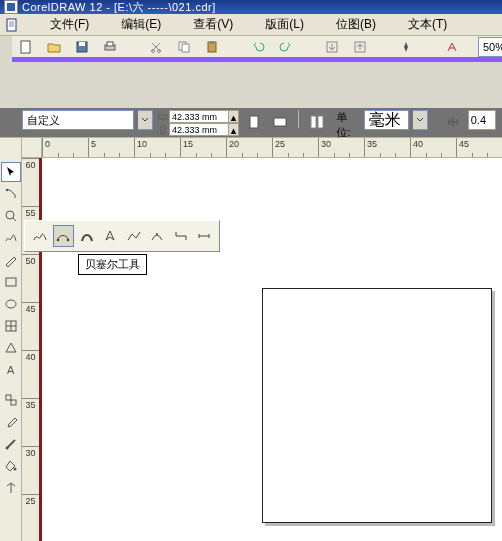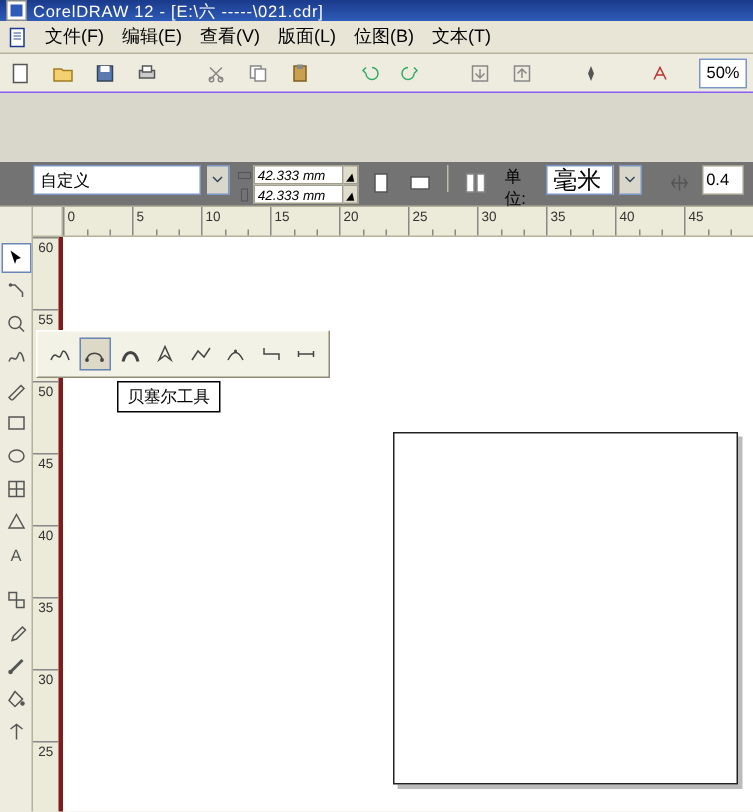--- a/index.html
+++ b/index.html
@@ -5,35 +5,35 @@
   * { margin: 0; padding: 0; box-sizing: border-box; font-family: "Microsoft YaHei", Arial, sans-serif; }
   body { width: 502px; height: 541px; background: #d9d6cb; overflow: hidden; font-size: 11px; }
   
   
   .title-bar { height: 14px; background: linear-gradient(#1a3a8a, #2e5cb8); color: #fff; display: flex; align-items: center; padding: 0 4px; }
   .title-bar .logo { width: 14px; height: 14px; background: #fff; border: 1px solid #888; margin-right: 4px; display: flex; align-items: center; justify-content: center; }
   .title-bar .logo svg { width: 10px; height: 10px; }
   .title-bar .text { font-size: 11px; letter-spacing: 0.5px; }
   
   
-  .menu-bar { height: 22px; background: #e8e5d6; border-bottom: 1px solid #b5b29c; display: flex; align-items: center; padding: 0 4px; }
+  .menu-bar { height: 22px; background: #e8e5d6; border-bottom: 1px solid #b5b29c; display: flex; align-items: center; padding: 0 4px; gap: 20px; }
   .menu-bar .doc-icon { width: 16px; height: 16px; margin-right: 4px; color: #1a3a8a; }
   .menu-bar .item { padding: 2px 6px; font-size: 12px; cursor: default; }
   
   
-  .toolbar { height: 26px; background: #eeecdf; border-bottom: 1px solid #8b5cf6; display: flex; align-items: center; padding: 2px 6px; gap: 12px; }
+  .toolbar { height: 26px; background: #eeecdf; border-bottom: 5px solid #8b5cf6; display: flex; align-items: center; padding: 2px 6px; gap: 12px; margin-left: 12px; }
   .tbtn { width: 22px; height: 22px; display: flex; align-items: center; justify-content: center; color: #444; border: 1px solid transparent; cursor: default; }
   .sep { width: 1px; height: 18px; background: #bcb9a6; margin: 0 3px; }
   .zoom-box { width: 72px; height: 20px; background: #fff; border: 1px solid #7b95c5; display: flex; align-items: center; padding: 0 4px; font-size: 11px; margin-left: 6px; }
   .zoom-drop { width: 16px; height: 20px; background: #d9d6cb; border: 1px solid #7b95c5; border-left: none; display: flex; align-items: center; justify-content: center; }
   
   
   .propbar { height: 30px; background: #737373; border-bottom: 1px solid #b5b29c; display: flex; align-items: flex-start; padding: 2px 6px 2px 22px; gap: 4px; margin-top: 46px; }
   .page-box { width: 120px; height: 20px; background: #fff; border: 1px solid #7b95c5; display: flex; align-items: center; padding: 0 4px; font-size: 11px; }
-  .dim-stack { display: flex; flex-direction: column; gap: 0; font-style: italic; }
+  .dim-stack { display: flex; flex-direction: column; gap: 0; }
   .dim-row { display: flex; align-items: center; height: 13px; }
   .dim-ic { width: 12px; height: 12px; color: #555; display: flex; align-items: center; justify-content: center; }
   .dim-val { width: 60px; height: 13px; background: #fff; border: 1px solid #a29f8c; font-size: 9px; padding: 0 2px; display: flex; align-items: center; }
   .spin { width: 10px; height: 13px; background: #e0ddce; border: 1px solid #a29f8c; border-left: none; display: flex; flex-direction: column; }
   .spin div { flex: 1; display: flex; align-items: center; justify-content: center; }
   .pbtn { width: 24px; height: 24px; display: flex; align-items: center; justify-content: center; color: #555; }
   .unit-lbl { font-size: 11px; margin-left: 4px; }
   .unit-box { width: 48px; height: 20px; background: #fff; border: 1px solid #7b95c5; padding: 0 4px; font-size: 16px; display: flex; align-items: center; }
   
   

